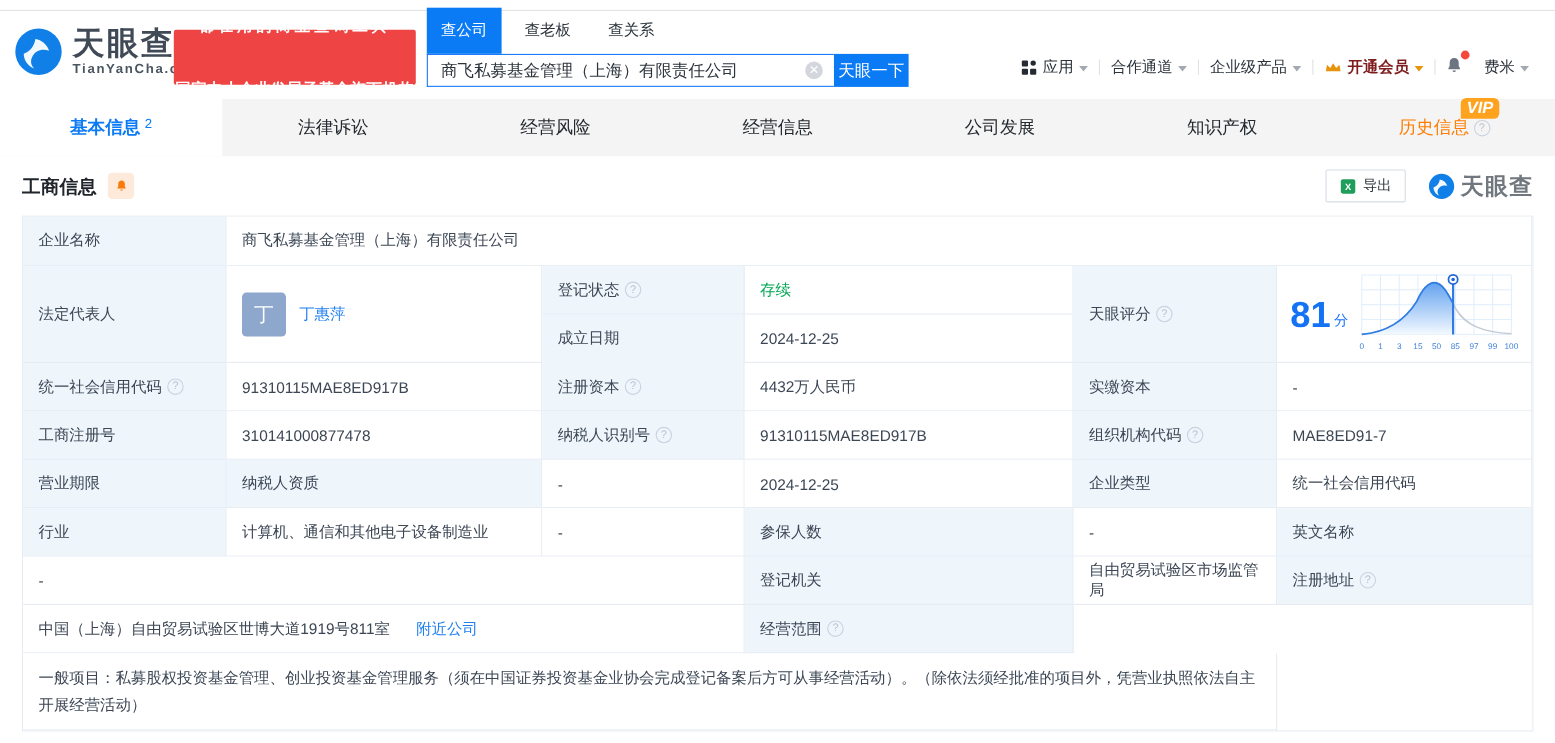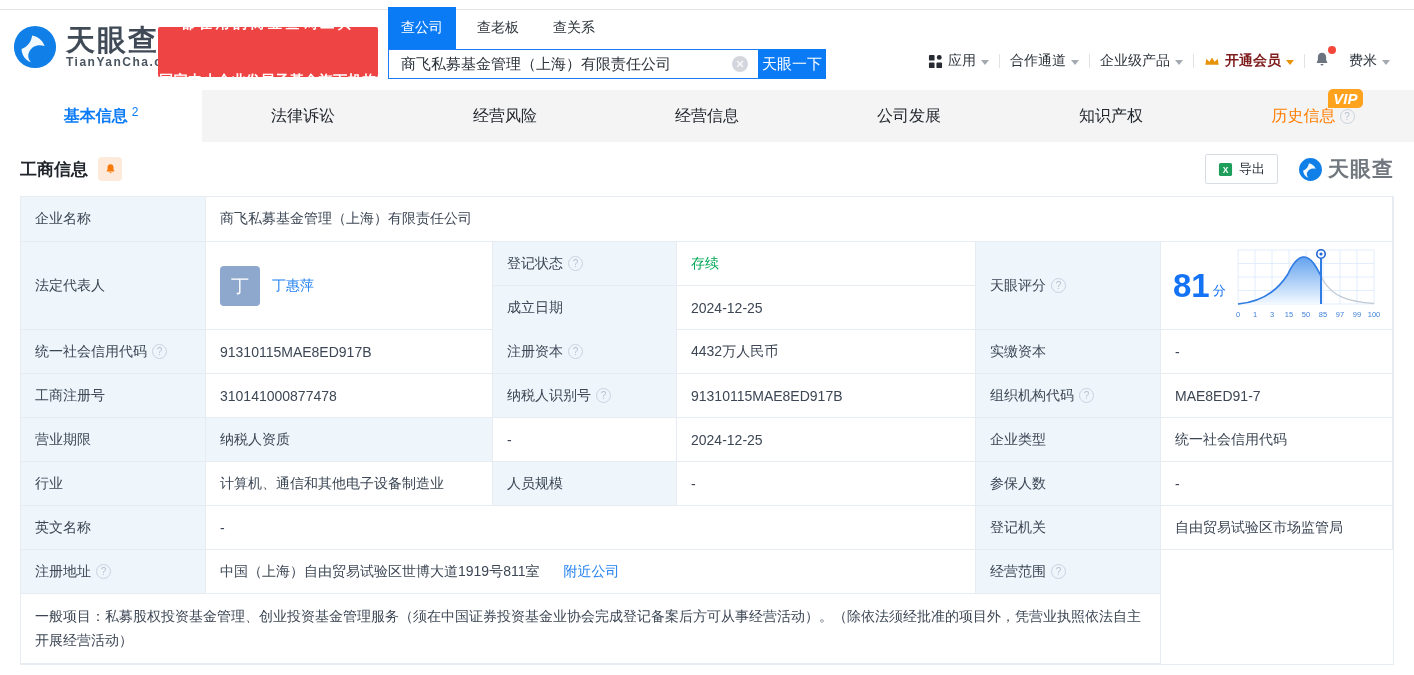--- a/index.html
+++ b/index.html
@@ -386,23 +386,20 @@
     </div>
   <div class="cell">
       <span>统一社会信用代码</span>
     </div>
   <div class="cell lbl">
       <span>行业</span>
     </div>
   <div class="cell">
       <span>计算机、通信和其他电子设备制造业</span>
     </div>
-  <div class="cell lbl">
-      <span>人员规模</span>
-    </div>
   <div class="cell">
       <span>-</span>
     </div>
 
   <div class="cell lbl">
       <span>参保人数</span>
     </div>
   <div class="cell">
       <span>-</span>
     </div>

